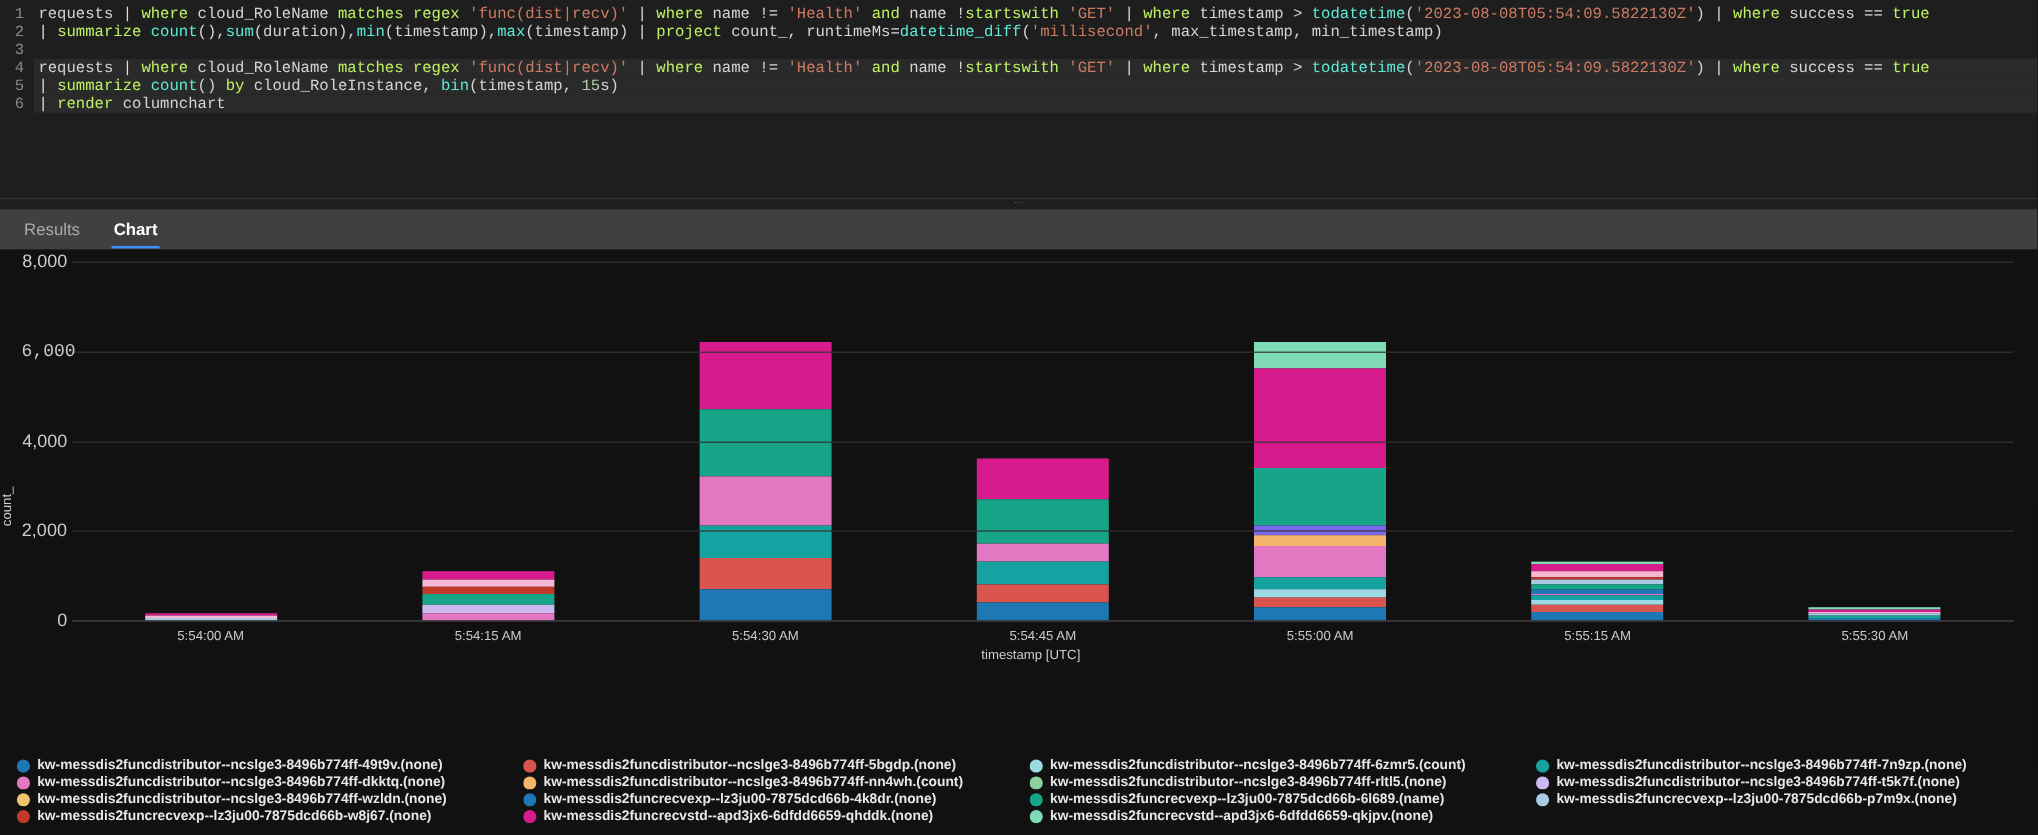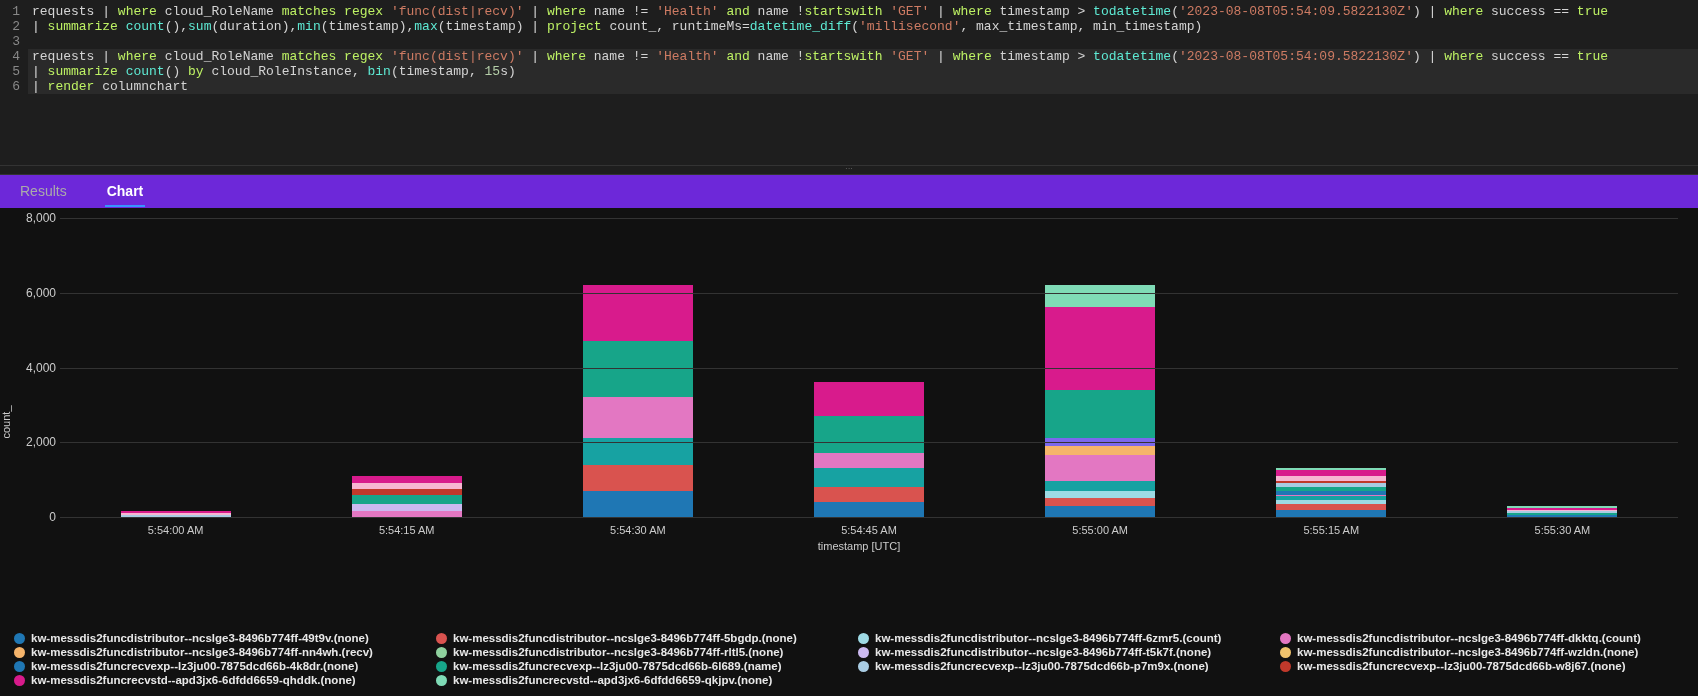--- a/index.html
+++ b/index.html
@@ -52,23 +52,23 @@
     border-bottom: 1px solid #333;
     text-align: center;
     color: #666;
     font-size: 8px;
     line-height: 6px;
   }
 
   
   .tabs {
     display: flex;
-    gap: 36px;
+    gap: 24px;
     padding: 4px 18px 0 18px;
-    background: #6d28d9;
+    background: #404040;
     border-bottom: 1px solid transparent;
     font-size: 14px;
   }
   .tab {
     color: #aaa;
     padding: 4px 2px 6px 2px;
     cursor: pointer;
   }
   .tab.active {
     color: #fff;
@@ -102,21 +102,21 @@
   .gridline {
     position: absolute;
     left: 0; right: 0;
     border-top: 1px solid #333;
   }
   .y-tick-label {
     position: absolute;
     left: -42px;
     width: 38px;
     text-align: right;
-    font-size: 12px;
+    font-size: 15px;
     color: #ccc;
     transform: translateY(-50%);
   }
   .bars {
     position: absolute;
     inset: 0;
     display: flex;
   }
   .bar-slot {
     flex: 1;
@@ -274,25 +274,25 @@
             <div class="seg" title="kw-messdis2funcrecvexp--lz3ju00-7875dcd66b-p7m9x.(none): 50" style="height: 1.875px; background: rgb(169, 204, 227);"></div>
             <div class="seg" title="kw-messdis2funcrecvstd--apd3jx6-6dfdd6659-d5h7t.(none): 50" style="height: 1.875px; background: rgb(247, 182, 210);"></div>
             <div class="seg" title="kw-messdis2funcrecvstd--apd3jx6-6dfdd6659-qhddk.(none): 50" style="height: 1.875px; background: rgb(216, 27, 140);"></div>
             <div class="seg" title="kw-messdis2funcrecvstd--apd3jx6-6dfdd6659-qkjpv.(none): 50" style="height: 1.875px; background: rgb(127, 219, 182);"></div>
           </div>
         </div>
       </div>
   <div class="gridline" style="top: 100%;"></div>
       <div class="y-tick-label" style="top: 100%;">0</div>
       <div class="gridline" style="top: 75%;"></div>
-      <div class="y-tick-label" style="top: 75%;">2,000</div>
+      <div class="y-tick-label" style="top: 75%; text-align: center;">2,000</div>
       <div class="gridline" style="top: 50%;"></div>
       <div class="y-tick-label" style="top: 50%;">4,000</div>
       <div class="gridline" style="top: 25%;"></div>
-      <div class="y-tick-label" style="top: 25%;">6,000</div>
+      <div class="y-tick-label" style="top: 25%; font-family: Liberation Mono, monospace;">6,000</div>
       <div class="gridline" style="top: 0%;"></div>
       <div class="y-tick-label" style="top: 0%;">8,000</div>
     </div>
   <div class="x-axis" id="xaxis">
       <div class="x-tick">5:54:00 AM</div>
       <div class="x-tick">5:54:15 AM</div>
       <div class="x-tick">5:54:30 AM</div>
       <div class="x-tick">5:54:45 AM</div>
       <div class="x-tick">5:55:00 AM</div>
       <div class="x-tick">5:55:15 AM</div>
@@ -308,26 +308,30 @@
     </div>
     <div class="legend-item">
       <span class="swatch" style="background: rgb(217, 83, 79);"></span>
       <span>kw-messdis2funcdistributor--ncslge3-8496b774ff-5bgdp.(none)</span>
     </div>
     <div class="legend-item">
       <span class="swatch" style="background: rgb(158, 218, 229);"></span>
       <span>kw-messdis2funcdistributor--ncslge3-8496b774ff-6zmr5.(count)</span>
     </div>
     <div class="legend-item">
+      <span class="swatch" style="background: rgb(23, 162, 162);"></span>
+      <span>kw-messdis2funcdistributor--ncslge3-8496b774ff-7n9zp.(none)</span>
+    </div>
+    <div class="legend-item">
       <span class="swatch" style="background: rgb(227, 119, 194);"></span>
-      <span>kw-messdis2funcdistributor--ncslge3-8496b774ff-dkktq.(count)</span>
+      <span>kw-messdis2funcdistributor--ncslge3-8496b774ff-dkktq.(none)</span>
     </div>
     <div class="legend-item">
       <span class="swatch" style="background: rgb(245, 180, 107);"></span>
-      <span>kw-messdis2funcdistributor--ncslge3-8496b774ff-nn4wh.(recv)</span>
+      <span>kw-messdis2funcdistributor--ncslge3-8496b774ff-nn4wh.(count)</span>
     </div>
     <div class="legend-item">
       <span class="swatch" style="background: rgb(143, 209, 158);"></span>
       <span>kw-messdis2funcdistributor--ncslge3-8496b774ff-rltl5.(none)</span>
     </div>
     <div class="legend-item">
       <span class="swatch" style="background: rgb(203, 185, 240);"></span>
       <span>kw-messdis2funcdistributor--ncslge3-8496b774ff-t5k7f.(none)</span>
     </div>
     <div class="legend-item">

